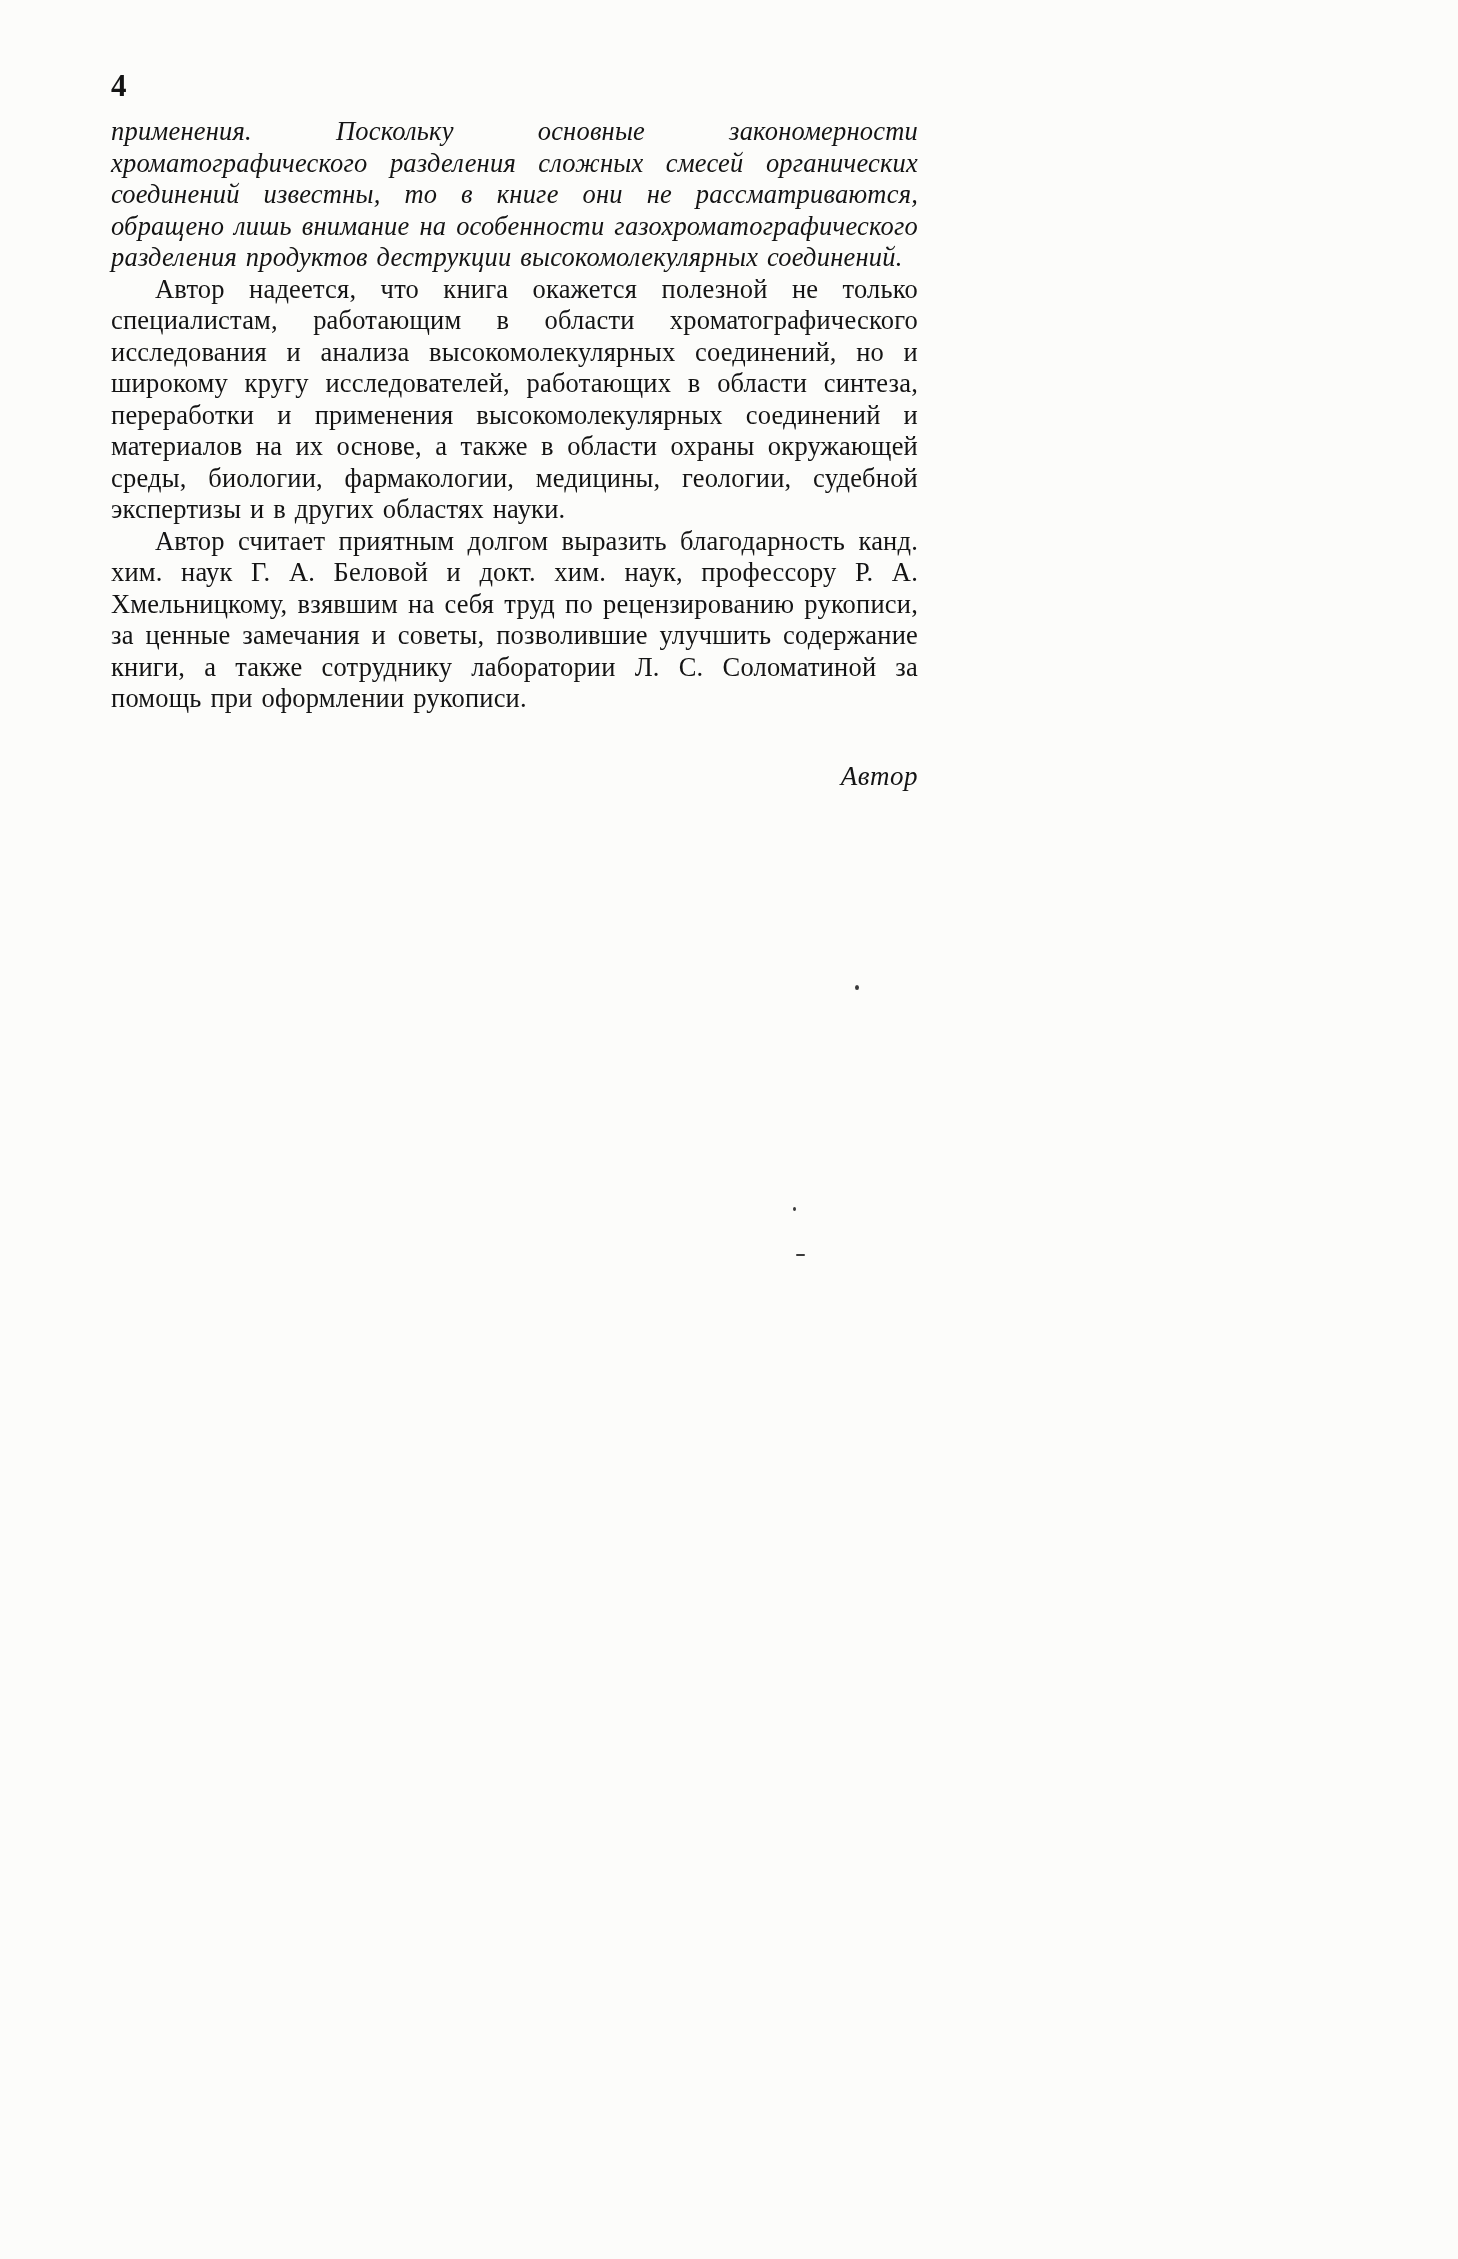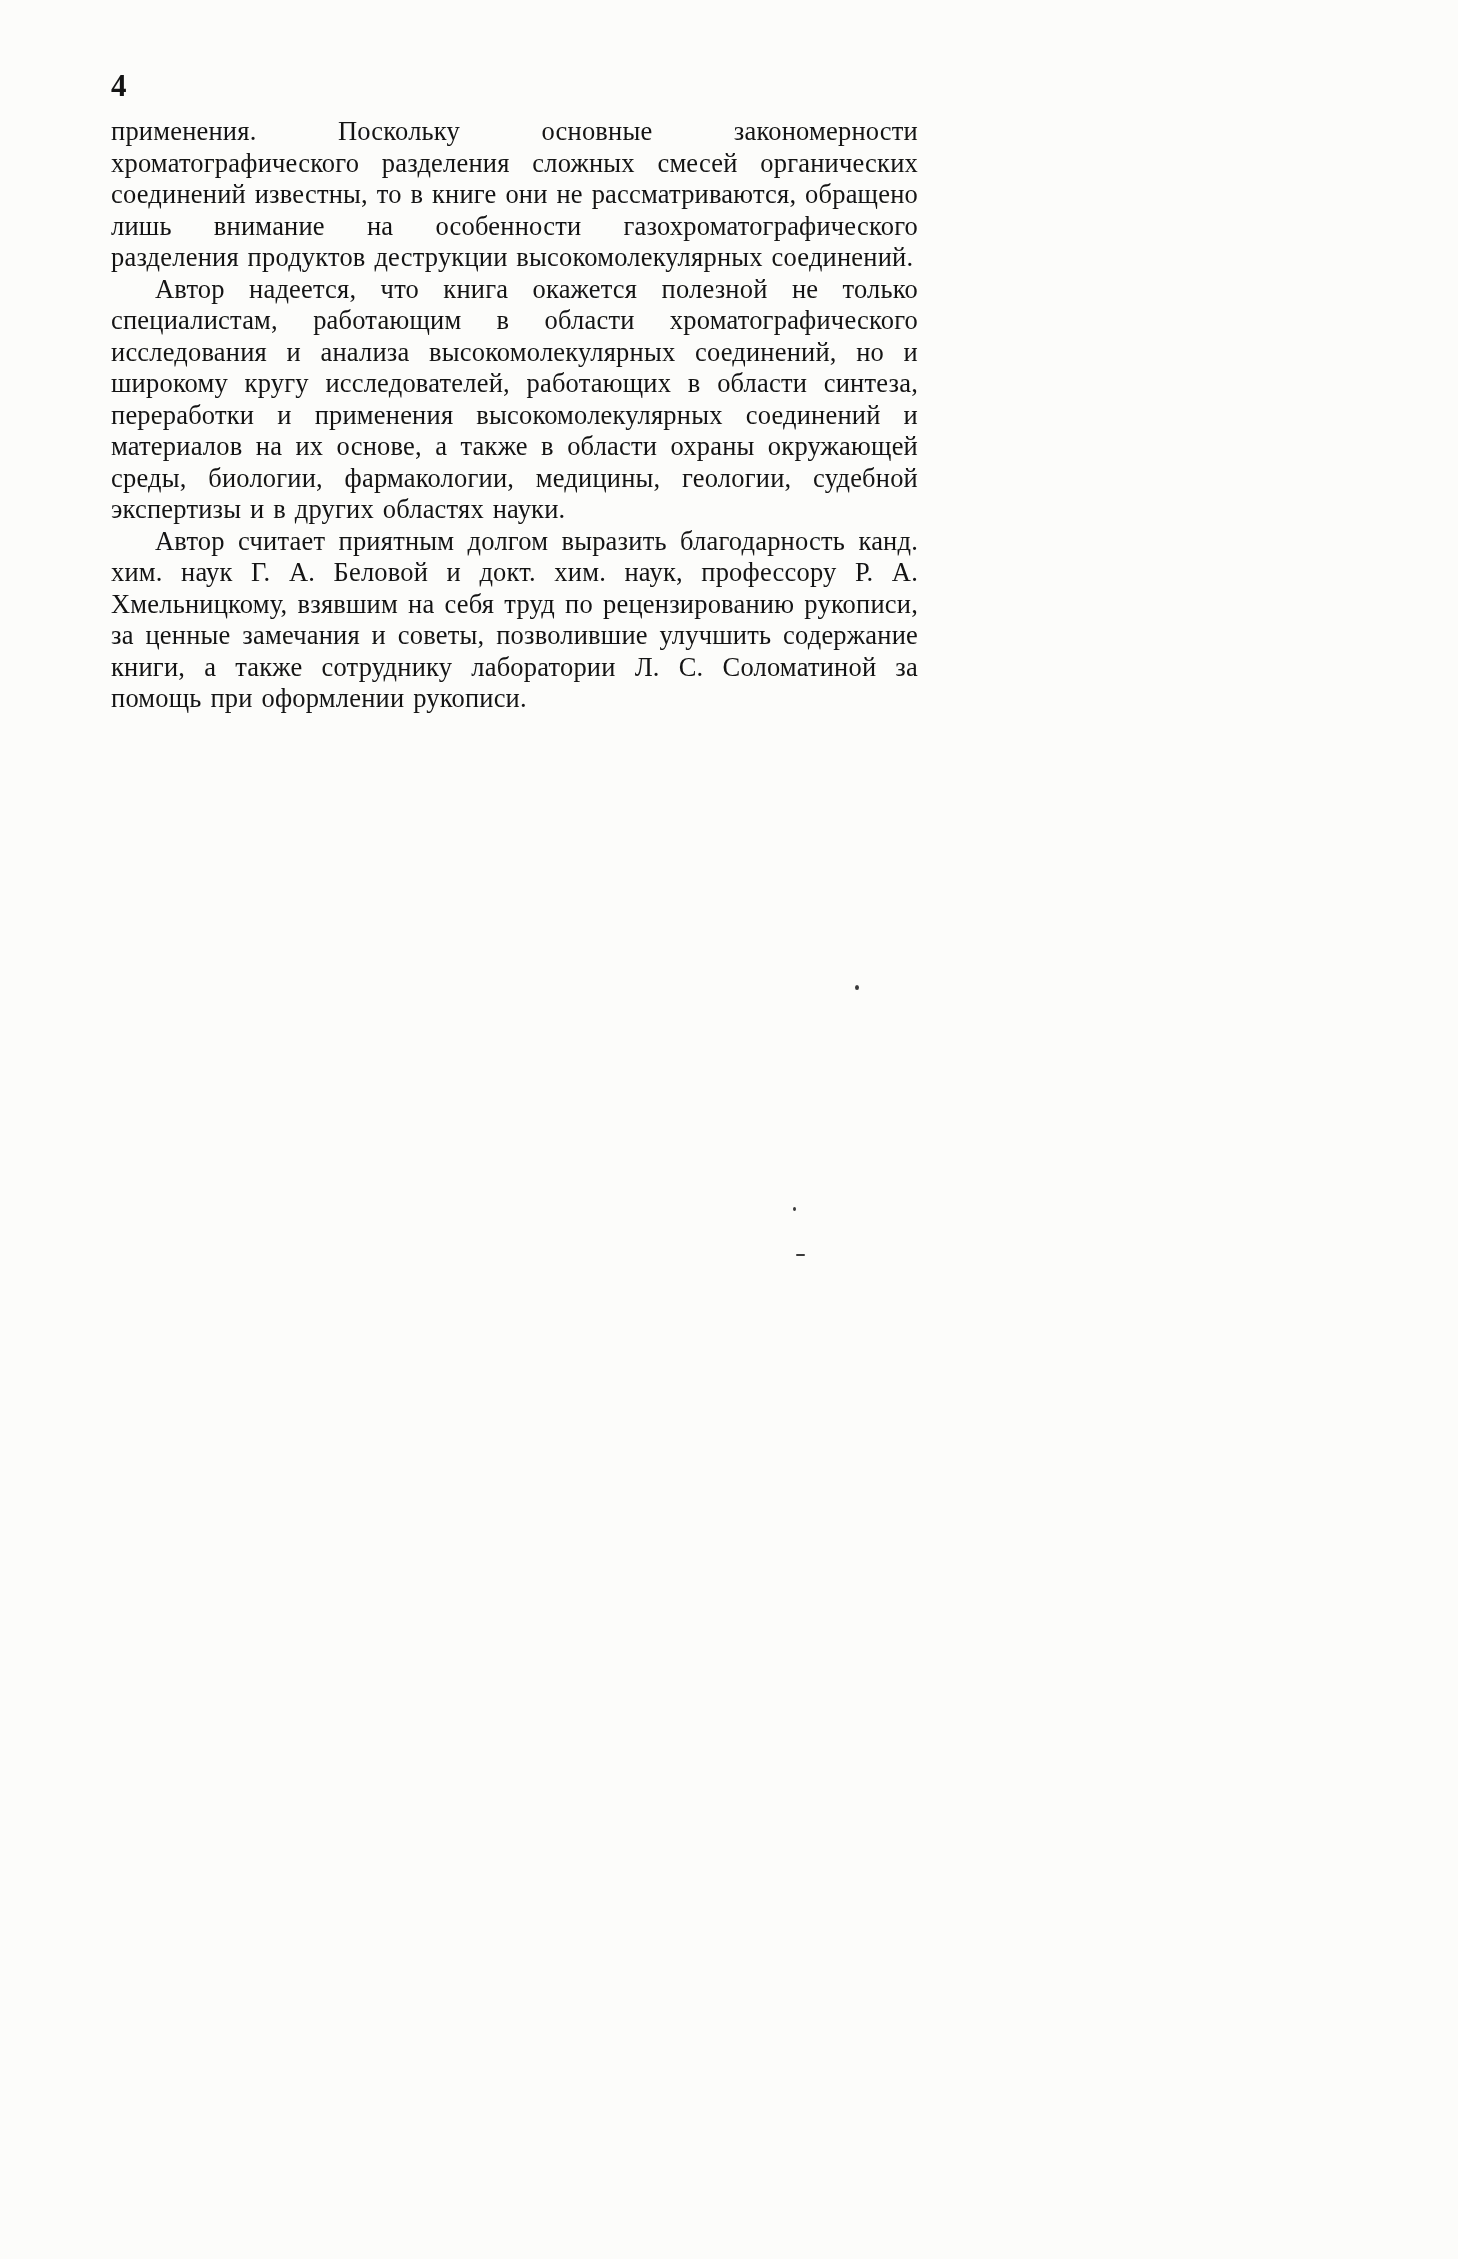--- a/index.html
+++ b/index.html
@@ -36,20 +36,21 @@
     font-size: 26.5px;
     line-height: 31.5px;
     text-align: justify;
     text-justify: inter-word;
     text-indent: 44px;
     word-spacing: 2px;
     letter-spacing: 0.2px;
   }
   .para.no-indent {
     text-indent: 0;
+    font-style: italic;
   }
   .signature {
     margin: 0;
     margin-top: 46px;
     font-size: 27px;
     font-style: italic;
     text-align: right;
     letter-spacing: 0.5px;
   }
   .scan-artifact {
@@ -71,20 +72,21 @@
   <div class="text-block">
 
     <p class="para no-indent">применения. Поскольку основные закономерности хроматографического разделения сложных смесей органических соединений известны, то в книге они не рассматриваются, обращено лишь внимание на особенности газохроматографического разделения продуктов деструкции высокомолекулярных соединений.</p>
 
 
     <p class="para">Автор надеется, что книга окажется полезной не только специалистам, работающим в области хроматографического исследования и анализа высокомолекулярных соединений, но и широкому кругу исследователей, работающих в области синтеза, переработки и применения высокомолекулярных соединений и материалов на их основе, а также в области охраны окружающей среды, биологии, фармакологии, медицины, геологии, судебной экспертизы и в других областях науки.</p>
 
     <p class="para">Автор считает приятным долгом выразить благодарность канд. хим. наук Г. А. Беловой и докт. хим. наук, профессору Р. А. Хмельницкому, взявшим на себя труд по рецензированию рукописи, за ценные замечания и советы, позволившие улучшить содержание книги, а также сотруднику лаборатории Л. С. Соломатиной за помощь при оформлении рукописи.</p>
 
 
+    <p class="signature">Автор</p>
 
   </div>
 
   <div class="scan-artifact artifact-1"></div>
   <div class="scan-artifact artifact-2"></div>
   <div class="scan-artifact artifact-3"></div>
 
 </div>
 
 </body></html>

